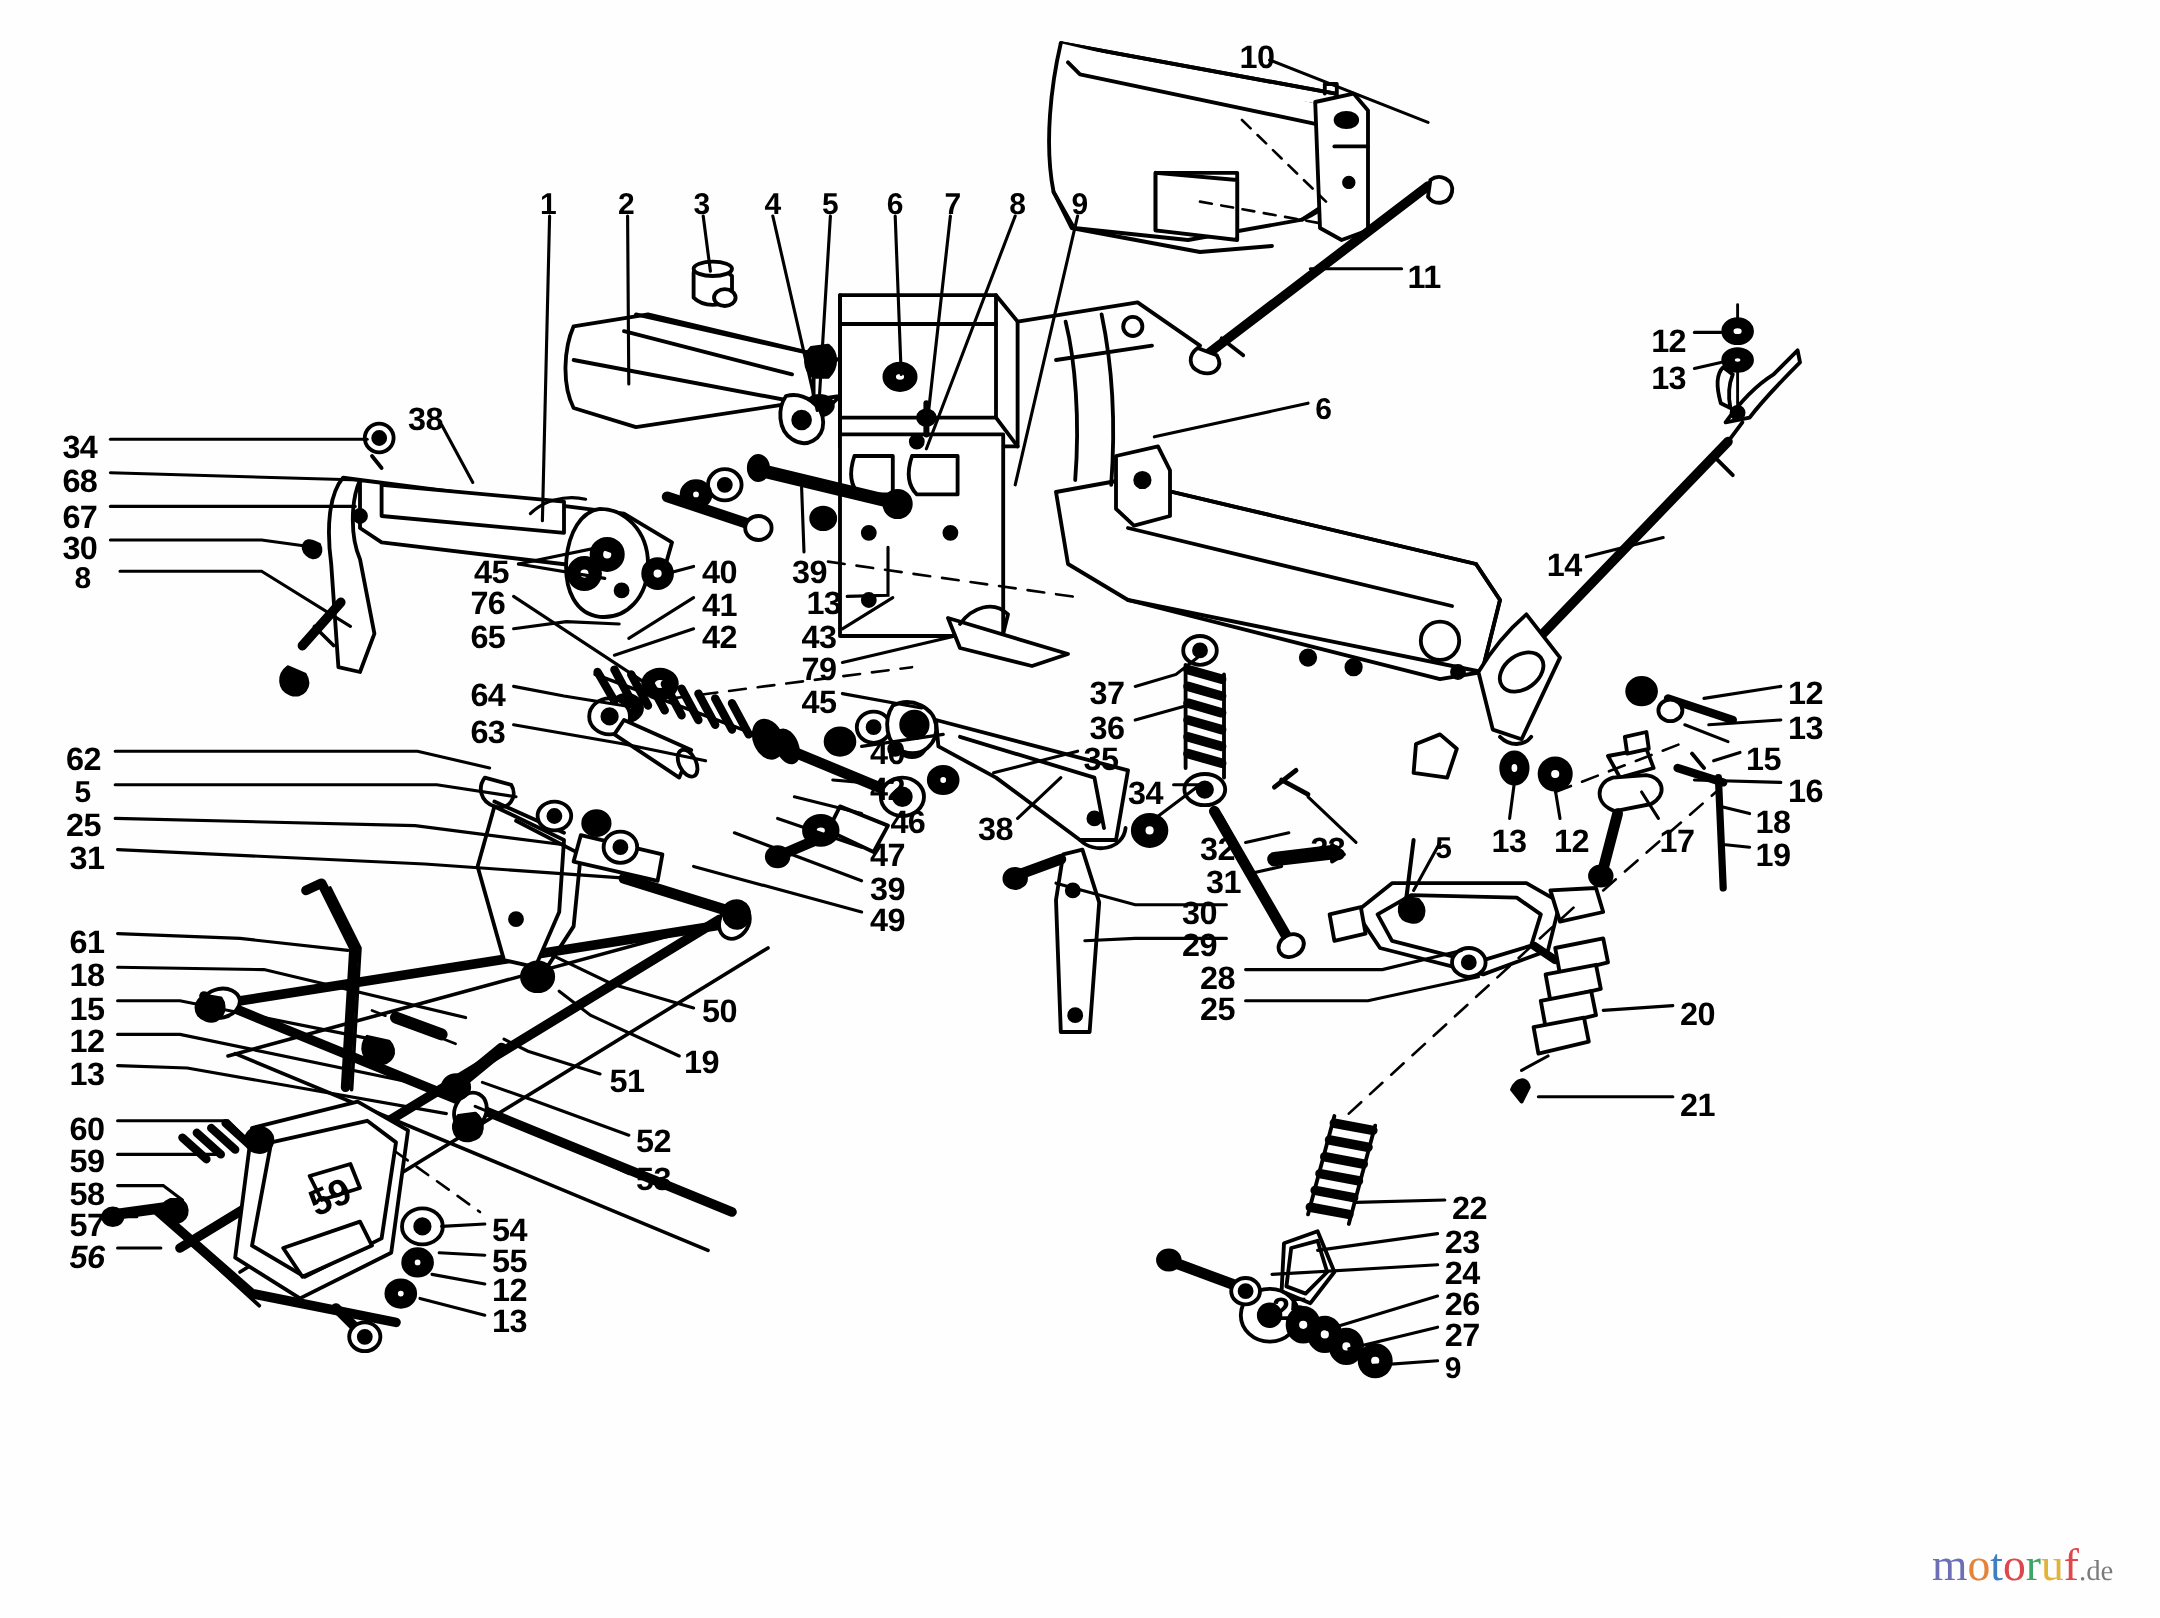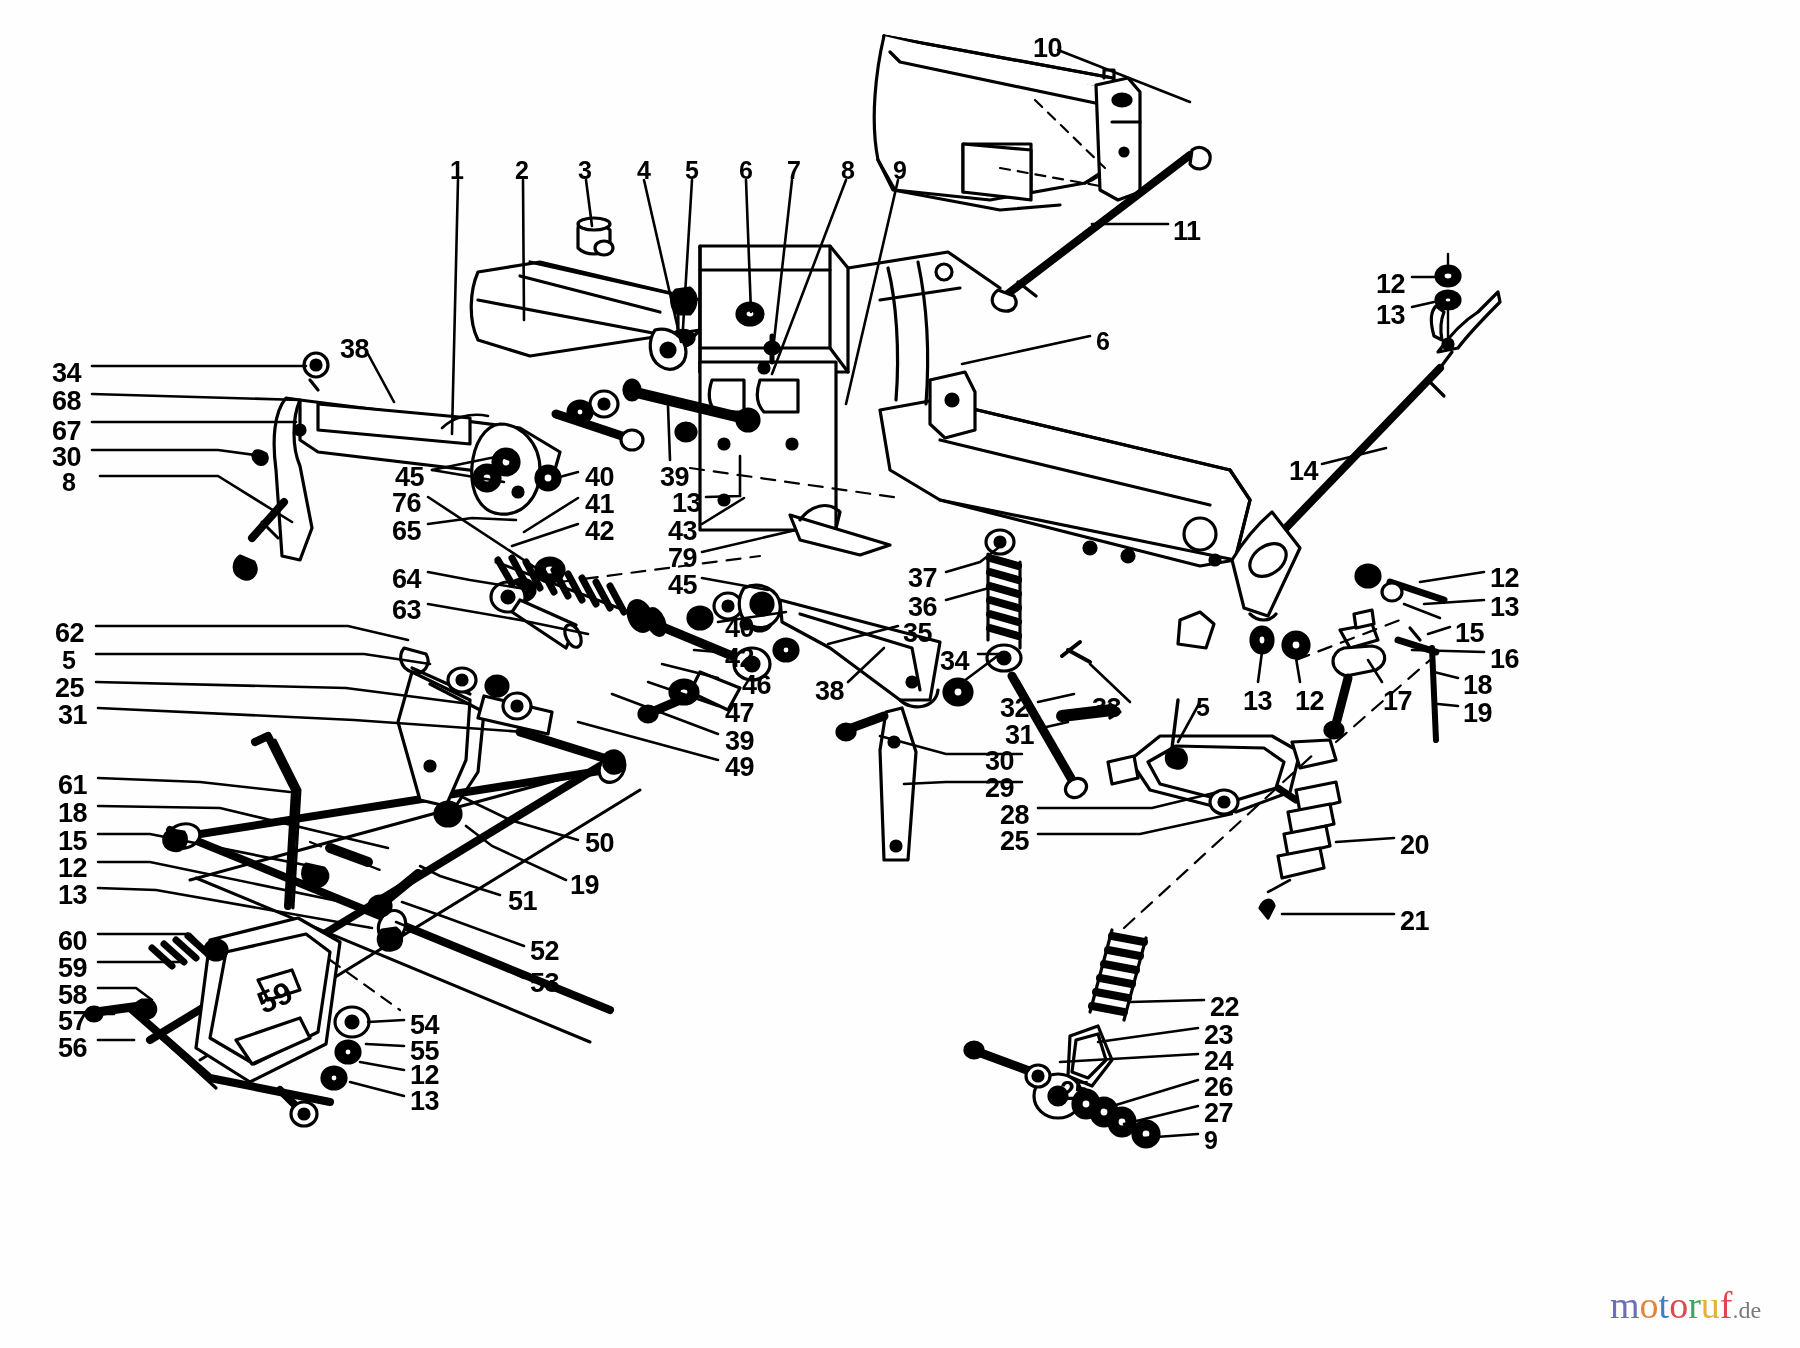--- a/index.html
+++ b/index.html
@@ -636,21 +636,21 @@
       <div class="callout" style="left: 58px; top: 702px;">31</div>
       <div class="callout" style="left: 58px; top: 772px;">61</div>
       <div class="callout" style="left: 58px; top: 800px;">18</div>
       <div class="callout" style="left: 58px; top: 828px;">15</div>
       <div class="callout" style="left: 58px; top: 855px;">12</div>
       <div class="callout" style="left: 58px; top: 882px;">13</div>
       <div class="callout" style="left: 58px; top: 928px;">60</div>
       <div class="callout" style="left: 58px; top: 955px;">59</div>
       <div class="callout" style="left: 58px; top: 982px;">58</div>
       <div class="callout" style="left: 58px; top: 1008px;">57</div>
-      <div class="callout" style="left: 58px; top: 1035px;">56</div>
+      <div class="callout" style="left: 58px; top: 1035px; font-style: italic;">56</div>
       <div class="callout" style="left: 585px; top: 830px;">50</div>
       <div class="callout" style="left: 570px; top: 872px;">19</div>
       <div class="callout" style="left: 508px; top: 888px;">51</div>
       <div class="callout" style="left: 530px; top: 938px;">52</div>
       <div class="callout" style="left: 530px; top: 970px;">53</div>
       <div class="callout" style="left: 410px; top: 1012px;">54</div>
       <div class="callout" style="left: 410px; top: 1038px;">55</div>
       <div class="callout" style="left: 410px; top: 1062px;">12</div>
       <div class="callout" style="left: 410px; top: 1088px;">13</div>
       <div class="callout" style="left: 1490px; top: 565px;">12</div>

